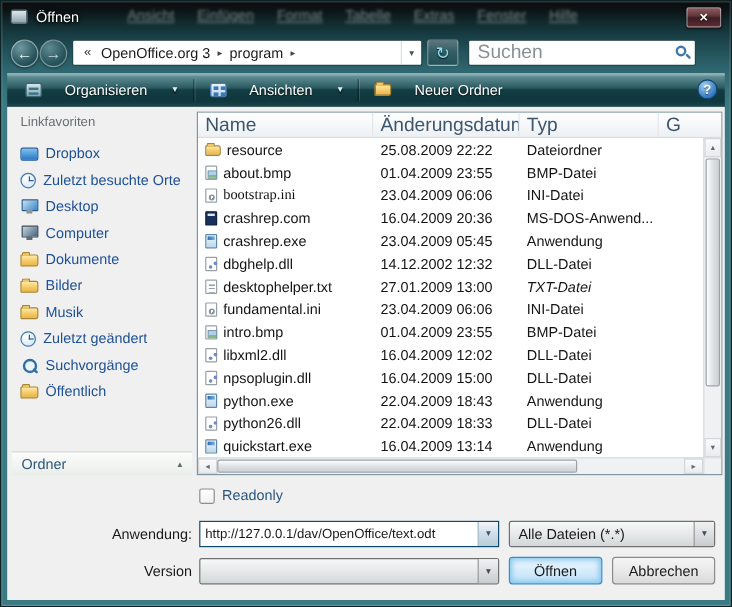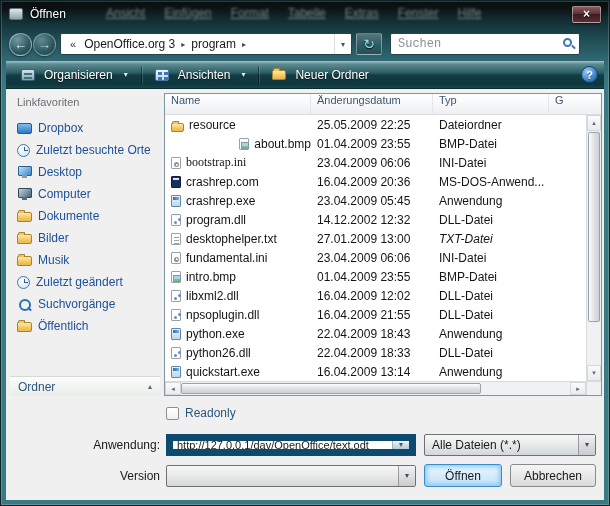--- a/index.html
+++ b/index.html
@@ -32,29 +32,29 @@
   .crumbs{flex:1;display:flex;align-items:center;padding-left:6px;gap:1px;white-space:nowrap;color:#1a1a1a}
   .crumb-ov{padding:0 3px;color:#333;font-size:11px}
   .crumb{padding:0 4px}
   .crumb-sep{font-size:8px;color:#444;padding:0 1px}
   .addr-drop{width:17px;height:100%;border-left:1px solid #d8dee1;display:flex;align-items:center;justify-content:center;color:#41555e;font-size:8px;flex:none}
   .refreshbtn{width:26px;height:22px;border-radius:2px;flex:none;display:flex;align-items:center;justify-content:center;
     border:1px solid rgba(255,255,255,.35);
     background:linear-gradient(180deg,rgba(255,255,255,.28),rgba(255,255,255,.06) 50%,rgba(0,0,0,.18));}
   .refresh-glyph{color:#8fe0f2;font-size:14px;line-height:1;text-shadow:0 1px 1px #000}
   .searchbox{position:relative;margin-left:4px;width:190px;height:22px;background:#fff;border:1px solid #22454b;border-radius:2px;flex:none}
-  .search-input{position:absolute;inset:0;border:none;outline:none;background:transparent;padding:0 22px 0 7px;font-family:Liberation Mono, monospace;font-size:12px;color:#333}
+  .search-input{position:absolute;inset:0;border:none;outline:none;background:transparent;padding:0 22px 0 7px;font-family:Liberation Sans, sans-serif;font-size:16px;color:#333}
   .search-input::placeholder{color:#8a9096;opacity:1}
   .mag{position:absolute;right:7px;top:4px;width:9px;height:9px;border:2px solid #3e78ad;border-radius:50%}
   .mag::after{content:'';position:absolute;left:6px;top:6px;width:5px;height:2px;background:#3e78ad;border-radius:1px;transform:rotate(45deg)}
   
   .toolbar{height:28px;margin:0 5px;display:flex;align-items:center;padding:0 6px;gap:2px;
     background:linear-gradient(180deg,#a9c2c6 0px,#5d8c92 3px,#2c5c63 12px,#123d43 14px,#0f373d 23px,#1a474e 28px);
     border-bottom:1px solid #0a2c30}
-  .tbtn{display:flex;align-items:center;gap:9px;color:#fff;padding:0 9px;height:24px;border-radius:3px;text-shadow:0 1px 1px rgba(0,0,0,.7);white-space:nowrap}
+  .tbtn{display:flex;align-items:center;gap:19px;color:#fff;padding:0 9px;height:24px;border-radius:3px;text-shadow:0 1px 1px rgba(0,0,0,.7);white-space:nowrap}
   .ddw{font-size:8px;color:#dfeef1;margin-left:2px}
   .tsep{width:1px;height:18px;background:rgba(0,0,0,.4);box-shadow:1px 0 0 rgba(255,255,255,.15);margin:0 2px}
   .tspacer{flex:1}
   .tico{display:inline-block;position:relative;flex:none}
   .t-org{width:14px;height:12px;background:linear-gradient(180deg,#d2e5eb,#7fa6b5);border:1px solid #3e6273;border-radius:2px}
   .t-org::after{content:'';position:absolute;left:2px;top:3px;right:2px;height:2px;background:#3f7181;box-shadow:0 4px 0 #3f7181}
   .t-views{width:14px;height:12px;background:linear-gradient(180deg,#eaf3f9,#bdd7ec);border:1px solid #4a79a8;border-radius:2px}
   .t-views::after{content:'';position:absolute;left:2px;top:2px;width:4px;height:3px;background:#3a77b8;box-shadow:6px 0 0 #3a77b8,0 5px 0 #3a77b8,6px 5px 0 #3a77b8}
   .t-folder{width:14px;height:10px;margin-top:1px;background:linear-gradient(180deg,#ffe9a8,#f3c761 60%,#e9b64e);border:1px solid #a98431;border-radius:1px 2px 2px 1px}
   .t-folder::before{content:'';position:absolute;top:-3px;left:0;width:5px;height:2px;background:#edc868;border:1px solid #a98431;border-bottom:none;border-radius:2px 1px 0 0}
@@ -81,21 +81,21 @@
   .s-clock::after{content:'';position:absolute;left:6px;top:5px;width:4px;height:1px;background:#2c5d8c}
   .s-desktop::before{content:'';position:absolute;left:1px;top:0;width:12px;height:8px;background:linear-gradient(135deg,#bfe3f7,#3e85c6);border:1px solid #2a5d8f;border-radius:1px}
   .s-desktop::after{content:'';position:absolute;left:5px;bottom:1px;width:5px;height:3px;background:#8d979e}
   .s-computer::before{content:'';position:absolute;left:1px;top:0;width:12px;height:8px;background:linear-gradient(135deg,#c4d4de,#48627a);border:1px solid #33475a;border-radius:1px}
   .s-computer::after{content:'';position:absolute;left:5px;bottom:1px;width:5px;height:3px;background:#5b6b78}
   .s-search::before{content:'';position:absolute;left:2px;top:1px;width:8px;height:8px;border:2px solid #2f6ea8;border-radius:50%;background:#eaf4fb}
   .s-search::after{content:'';position:absolute;left:10px;top:10px;width:5px;height:2px;background:#2f6ea8;transform:rotate(45deg);border-radius:1px}
   
   .filepanel{flex:1;margin-left:4px;position:relative;height:303px;border:1px solid #8095a2;background:#fff}
   .colhead{display:flex;height:21px;background:linear-gradient(180deg,#ffffff,#f4f6f8 60%,#edf0f3);border-bottom:1px solid #d8dde2}
-  .col{display:flex;align-items:flex-start;padding-left:6px;border-right:1px solid #e3e7eb;font-size:11px;color:#3d566e;overflow:hidden;white-space:nowrap;flex:none}
+  .col{display:flex;align-items:flex-end;padding-left:6px;border-right:1px solid #e3e7eb;font-size:16px;color:#3d566e;overflow:hidden;white-space:nowrap;flex:none}
   .col:last-child{flex:1;border-right:none}
   .rows{height:266px;overflow:hidden;margin-right:15px}
   .row{display:flex;height:19px;align-items:center;font-size:12px;color:#141414}
   .cell{padding-left:6px;overflow:hidden;white-space:nowrap;flex:none}
   .c-name{display:flex;align-items:center}
   .fic{display:inline-block;width:10px;height:12px;background:#fff;border:1px solid #98a0a8;border-radius:1px;position:relative;margin-right:5px;flex:none}
   .i-folder{width:13px;height:9px;margin-top:2px;background:linear-gradient(180deg,#ffe9a8,#f3c761 60%,#e9b64e);border:1px solid #a98431;border-radius:1px 2px 2px 1px}
   .i-folder::before{content:'';position:absolute;top:-3px;left:0;width:5px;height:2px;background:#edc868;border:1px solid #a98431;border-bottom:none;border-radius:2px 1px 0 0}
   .i-img::after{content:'';position:absolute;left:1px;top:3px;width:6px;height:5px;border:1px solid #7d98ac;background:linear-gradient(180deg,#a8d4ef 55%,#7fbf72 55%)}
   .i-txt::after{content:'';position:absolute;left:2px;top:3px;width:5px;height:7px;background:repeating-linear-gradient(180deg,#97a1aa 0 1px,transparent 1px 3px)}
@@ -116,21 +116,21 @@
   .hthumb{position:absolute;left:16px;top:1px;bottom:1px;width:300px;background:linear-gradient(180deg,#fdfdfd,#dfe2e5 50%,#ccd1d5);border:1px solid #9aa2aa;border-radius:2px}
   .corner{position:absolute;right:0;bottom:0;width:15px;height:14px;background:#f0f1f2;border-top:1px solid #d9dcdf;border-left:1px solid #d9dcdf}
   
   .readonly-row{display:flex;align-items:center;margin:9px 4px 0 160px;height:16px}
   .checkbox{width:13px;height:13px;background:linear-gradient(180deg,#fff,#f1f1f1);border:1px solid #8f8f8f;border-radius:2px;flex:none}
   .readonly-label{color:#2c567e;margin-left:6px;font-size:12px}
   .fname-row,.version-row{display:flex;align-items:center;margin:13px 4px 0 4px}
   .version-row{margin-top:8px}
   .flabel{display:inline-block;width:150px;text-align:right;margin-right:6px;color:#1a1a1a;font-size:12px;flex:none}
   .combo{height:22px;display:flex;align-items:stretch;position:relative;flex:none}
-  .combo.edit{width:250px;background:#fff;border:7px solid #0c4a6e}
+  .combo.edit{width:250px;background:#fff;border:1px solid #0c4a6e}
   .combo-input{flex:1;border:none;outline:none;padding:0 4px;font-family:inherit;font-size:11px;color:#1a1a1a;background:transparent;min-width:0}
   .combo-arrow{width:17px;border-left:1px solid #9fb4c2;background:linear-gradient(180deg,#f2f6f9,#cfdde8 50%,#b8ccd9);display:flex;align-items:center;justify-content:center;color:#3f5a6e;flex:none}
   .dd2{font-size:8px;line-height:1}
   .combo.select{width:172px;border:1px solid #707070;border-radius:2px;background:linear-gradient(180deg,#f7f8f8,#e5e7e8 55%,#d4d7d9);align-items:center}
   .combo.select .combo-text{flex:1;padding-left:7px;font-size:12px;color:#1a1a1a;overflow:hidden;white-space:nowrap}
   .combo.select .combo-arrow{border-left:1px solid #9a9a9a;background:linear-gradient(180deg,#f0f1f2,#dcdfe1 50%,#c8ccce);color:#4a4a4a;height:100%}
   .combo.vers{width:250px}
   .gap8{width:8px;flex:none}
   .btns{display:flex;gap:8px;margin-left:8px}
   .btn{height:23px;font-family:inherit;font-size:12px;color:#1a1a1a;border-radius:3px;border:1px solid #8a8a8a;
@@ -275,30 +275,30 @@
             </div>
             <div class="col" style="width: 116px;">
               <span class="col-label">Typ</span>
             </div>
             <div class="col" style="width: 37px;">
               <span class="col-label">G</span>
             </div>
           </div>
         <div class="rows" id="rows">
             <div class="row">
-              <div class="cell c-name" style="width: 146px; align-items: flex-end;">
+              <div class="cell c-name" style="width: 146px;">
                 <span class="fic i-folder"></span>
                 <span class="fname">resource</span>
               </div>
-              <div class="cell" style="width: 122px;">25.05.2009 22:25</div>
+              <div class="cell" style="width: 122px;">25.08.2009 22:22</div>
               <div class="cell" style="width: 116px;">Dateiordner</div>
               <div class="cell" style="width: 37px;"></div>
             </div>
             <div class="row">
-              <div class="cell c-name" style="width: 146px; justify-content: flex-end;">
+              <div class="cell c-name" style="width: 146px;">
                 <span class="fic i-img"></span>
                 <span class="fname">about.bmp</span>
               </div>
               <div class="cell" style="width: 122px;">01.04.2009 23:55</div>
               <div class="cell" style="width: 116px;">BMP-Datei</div>
               <div class="cell" style="width: 37px;"></div>
             </div>
             <div class="row">
               <div class="cell c-name" style="width: 146px; font-family: Liberation Serif, serif;">
                 <span class="fic i-ini"></span>
@@ -322,21 +322,21 @@
                 <span class="fic i-app"></span>
                 <span class="fname">crashrep.exe</span>
               </div>
               <div class="cell" style="width: 122px;">23.04.2009 05:45</div>
               <div class="cell" style="width: 116px;">Anwendung</div>
               <div class="cell" style="width: 37px;"></div>
             </div>
             <div class="row">
               <div class="cell c-name" style="width: 146px;">
                 <span class="fic i-dll"></span>
-                <span class="fname">program.dll</span>
+                <span class="fname">dbghelp.dll</span>
               </div>
               <div class="cell" style="width: 122px;">14.12.2002 12:32</div>
               <div class="cell" style="width: 116px;">DLL-Datei</div>
               <div class="cell" style="width: 37px;"></div>
             </div>
             <div class="row">
               <div class="cell c-name" style="width: 146px;">
                 <span class="fic i-txt"></span>
                 <span class="fname">desktophelper.txt</span>
               </div>
@@ -369,21 +369,21 @@
               </div>
               <div class="cell" style="width: 122px;">16.04.2009 12:02</div>
               <div class="cell" style="width: 116px;">DLL-Datei</div>
               <div class="cell" style="width: 37px;"></div>
             </div>
             <div class="row">
               <div class="cell c-name" style="width: 146px;">
                 <span class="fic i-dll"></span>
                 <span class="fname">npsoplugin.dll</span>
               </div>
-              <div class="cell" style="width: 122px;">16.04.2009 21:55</div>
+              <div class="cell" style="width: 122px;">16.04.2009 15:00</div>
               <div class="cell" style="width: 116px;">DLL-Datei</div>
               <div class="cell" style="width: 37px;"></div>
             </div>
             <div class="row">
               <div class="cell c-name" style="width: 146px;">
                 <span class="fic i-app"></span>
                 <span class="fname">python.exe</span>
               </div>
               <div class="cell" style="width: 122px;">22.04.2009 18:43</div>
               <div class="cell" style="width: 116px;">Anwendung</div>

